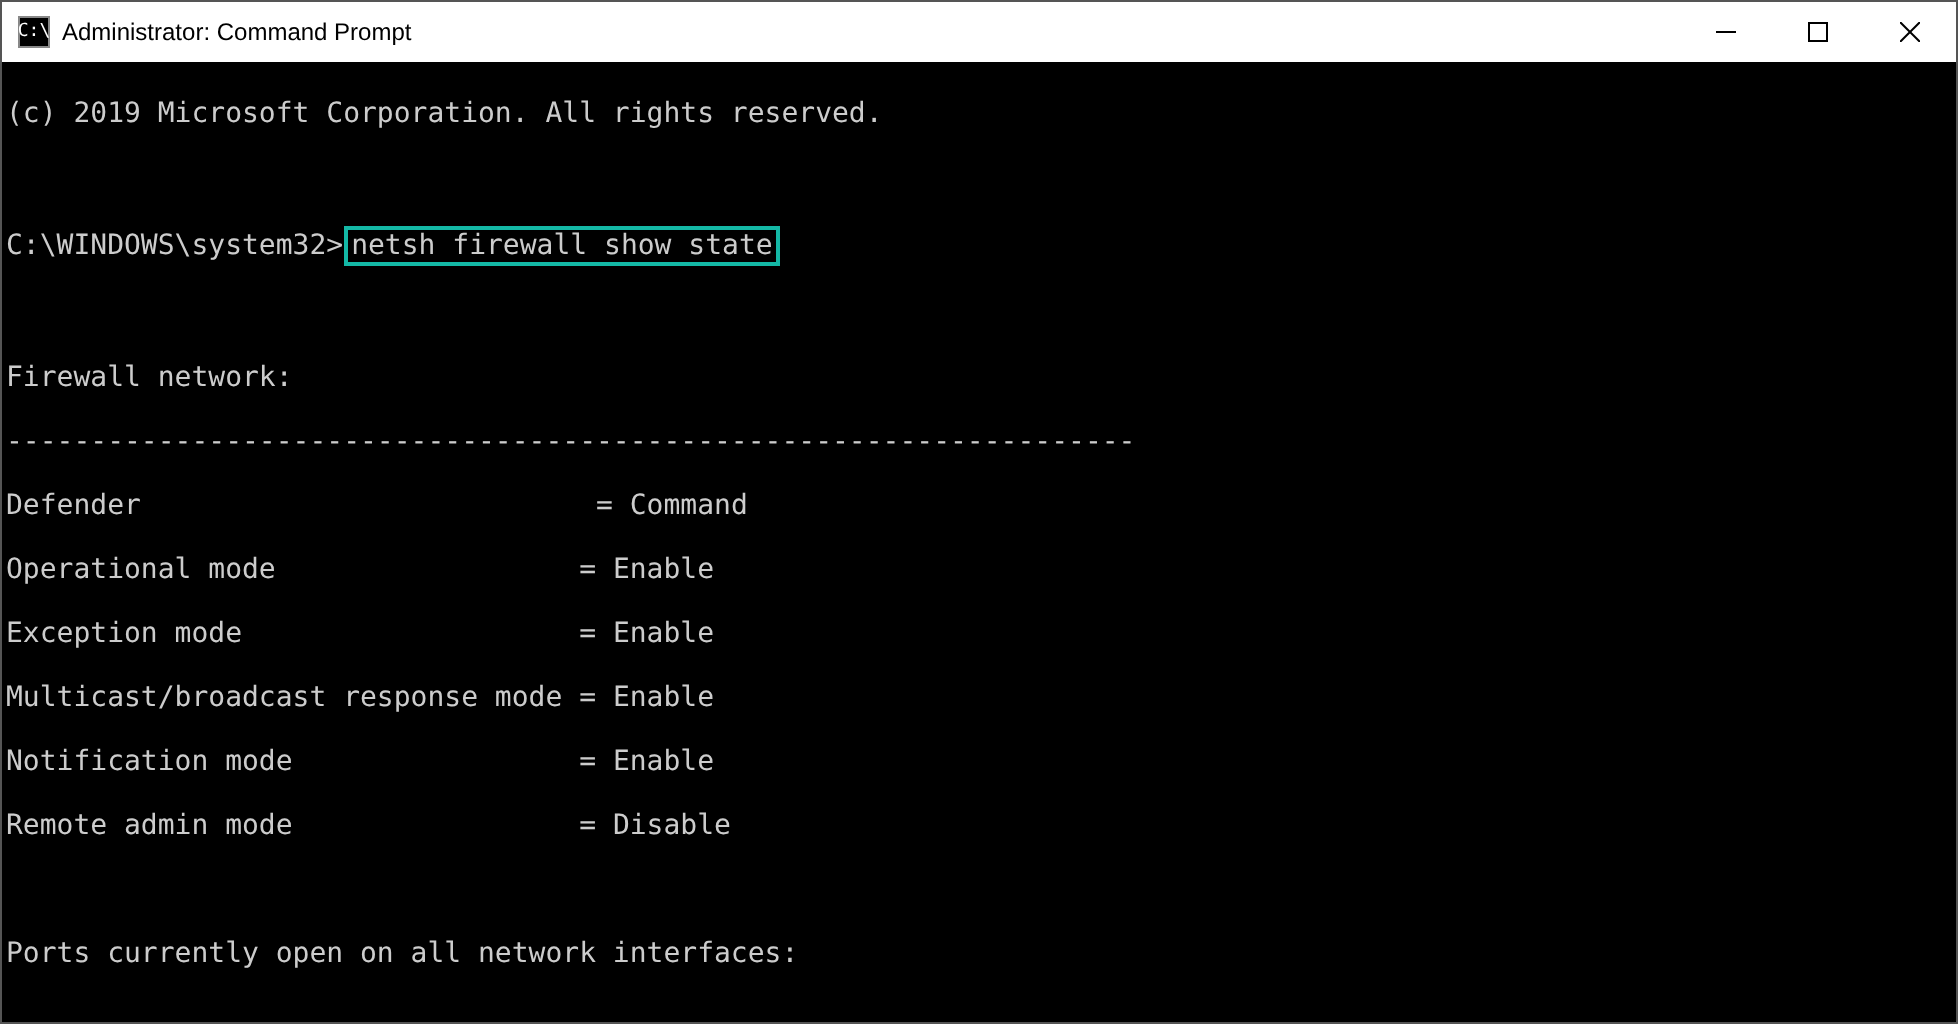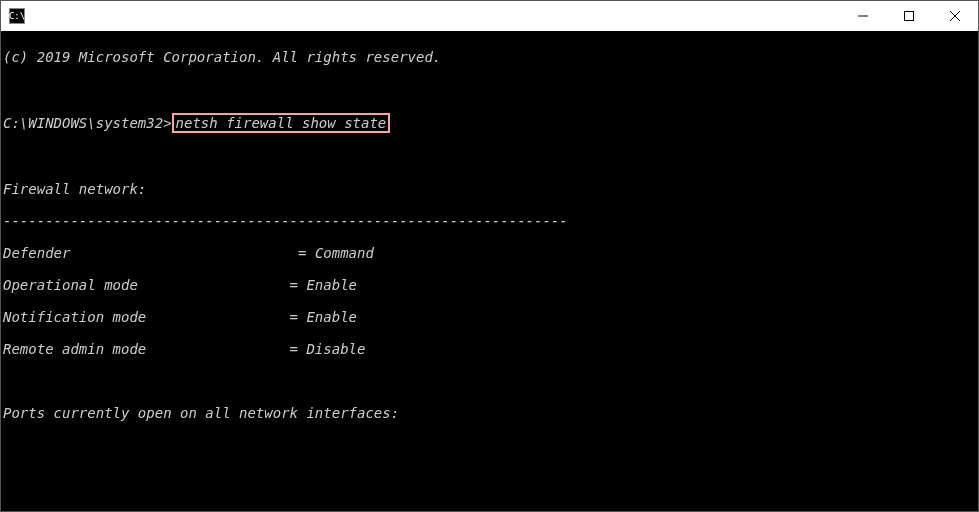--- a/index.html
+++ b/index.html
@@ -51,35 +51,35 @@
     flex: 1 1 auto;
     background: #000;
     color: #ccc;
     font-family: "SimSun", "NSimSun", Consolas, monospace;
     font-size: 14px;
     line-height: 16px;
     padding: 2px 4px 0 2px;
     white-space: pre;
     overflow: hidden;
     position: relative;
-    font-style: italic;
   }
   .line { min-height: 16px; display: block; }
   .highlight-box {
-    border: 2px solid #fca5a5;
+    border: 2px solid #14b8a6;
     padding: 0 2px;
     display: inline-block;
   }
 </style>
 </head>
 <body>
 
 <div class="window">
   <div class="titlebar">
     <span class="app-icon">C:\</span>
+    <span class="title">Administrator: Command Prompt</span>
     <span class="spacer"></span>
     <div class="win-btn">
       <svg width="10" height="10" viewBox="0 0 10 10">
           <line x1="0" y1="5" x2="10" y2="5" stroke="#000" stroke-width="1"></line>
         </svg>
     </div>
     <div class="win-btn">
       <svg width="10" height="10" viewBox="0 0 10 10">
           <rect x="0.5" y="0.5" width="9" height="9" fill="none" stroke="#000" stroke-width="1"></rect>
         </svg>
@@ -94,20 +94,22 @@
 
   <div class="terminal">
 <span class="line">(c) 2019 Microsoft Corporation. All rights reserved.</span>
 <span class="line"> </span>
 <span class="line"><span>C:\WINDOWS\system32&gt;</span><span class="highlight-box"><span>netsh firewall show state</span></span></span>
 <span class="line"> </span>
 <span class="line">Firewall network:</span>
 <span class="line">-------------------------------------------------------------------</span>
 <span class="line"><span>Defender                           = </span><span>Command</span></span>
 <span class="line"><span>Operational mode                  = </span><span>Enable</span></span>
+<span class="line"><span>Exception mode                    = </span><span>Enable</span></span>
+<span class="line"><span>Multicast/broadcast response mode = </span><span>Enable</span></span>
 <span class="line"><span>Notification mode                 = </span><span>Enable</span></span>
 <span class="line"><span>Remote admin mode                 = </span><span>Disable</span></span>
 <span class="line"> </span>
 <span class="line">Ports currently open on all network interfaces:</span>
 
 
 
 
 
 

